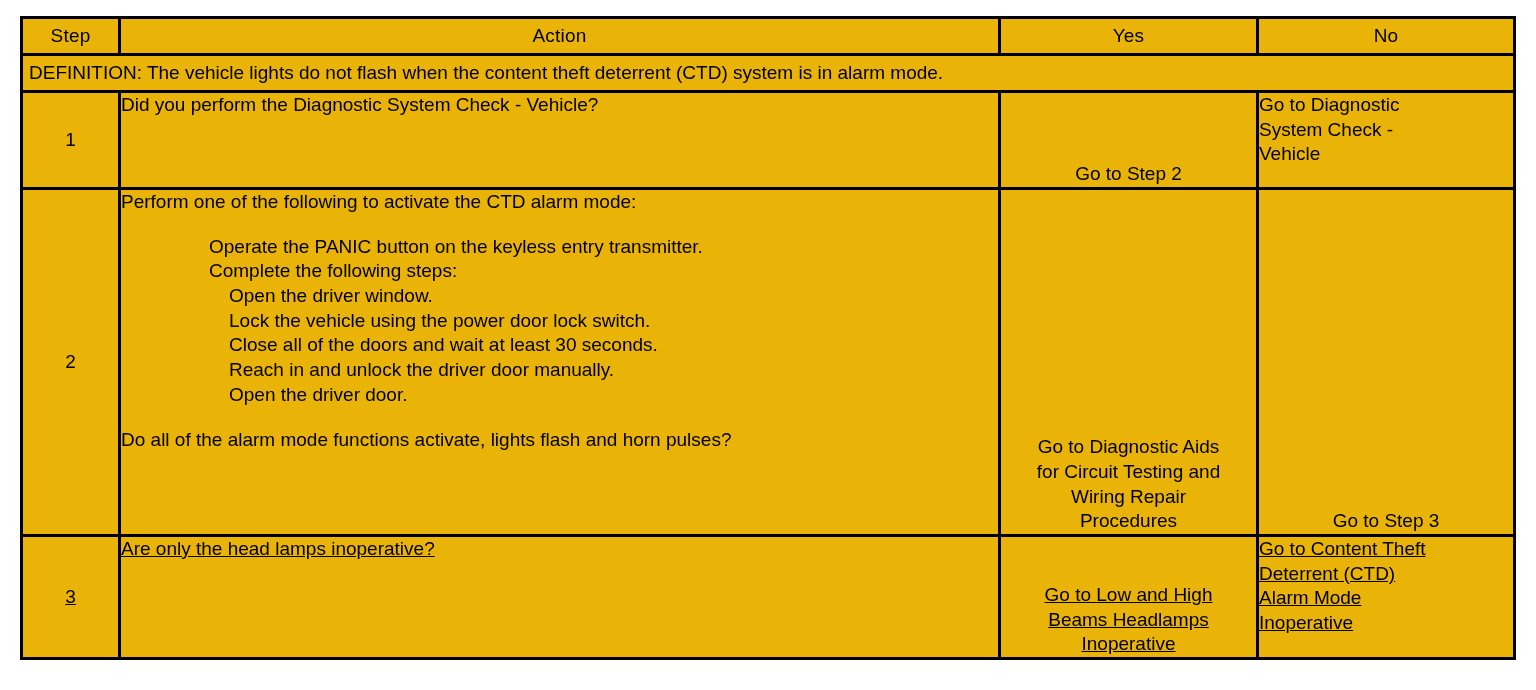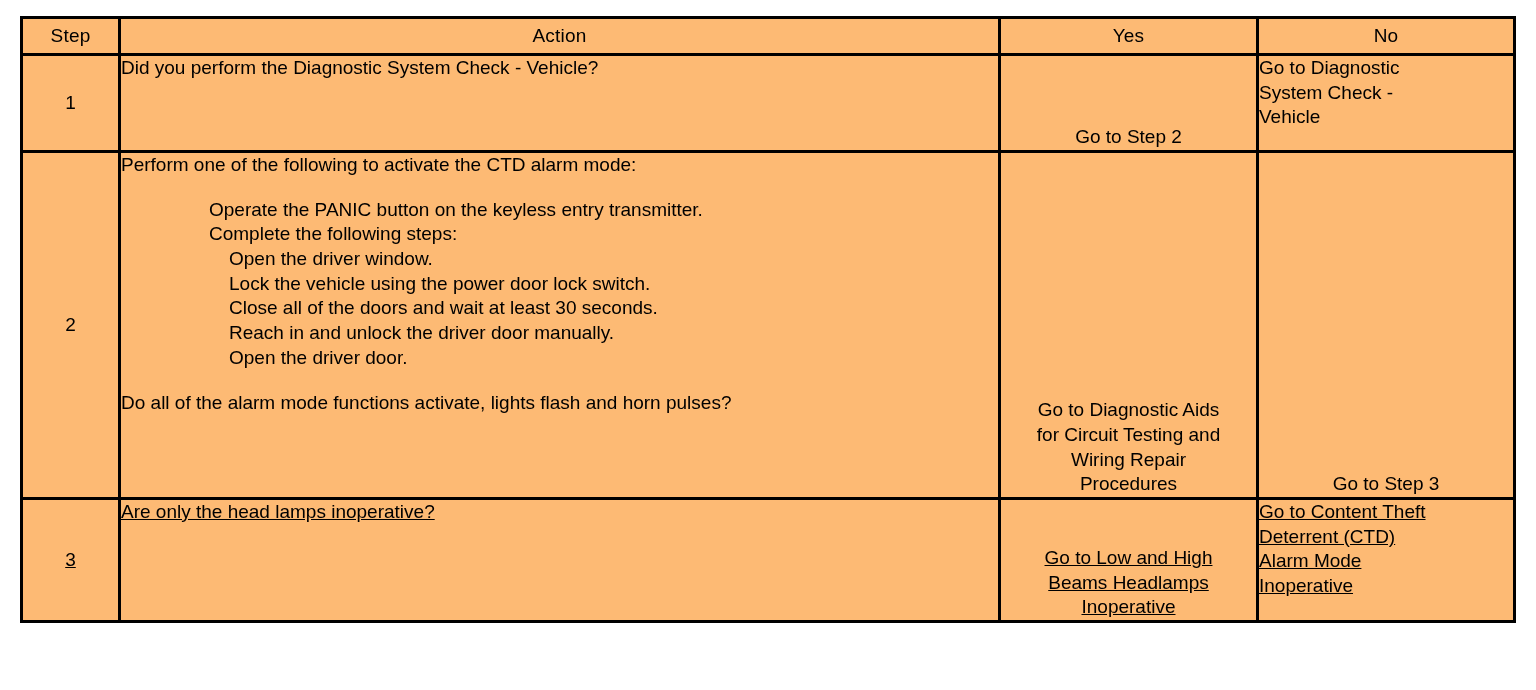--- a/index.html
+++ b/index.html
@@ -29,21 +29,21 @@
     width: 1495px;
     border-collapse: collapse;
     table-layout: fixed;
     background: #ffffff;
   }
 
   table.diag-table td,
   table.diag-table th {
     border: 3px solid #000000;
     padding: 0;
-    background: #fdba74;
+    background: #eab308;
     font-weight: normal;
     font-size: 19px;
     line-height: 1.30;
     color: #000000;
   }
 
   
   col.c-step   { width: 98px; }
   col.c-action { width: 880px; }
   col.c-yes    { width: 258px; }
@@ -131,20 +131,25 @@
     <thead>
       <tr class="hdr-row">
         <th>Step</th>
         <th>Action</th>
         <th>Yes</th>
         <th>No</th>
       </tr>
     </thead>
 
     <tbody id="tbody">
+      <tr class="def-row">
+        <td colspan="4">
+          <div class="def-text">DEFINITION: The vehicle lights do not flash when the content theft deterrent (CTD) system is in alarm mode.</div>
+        </td>
+      </tr>
 
     <tr class="row-1">
           <td class="step-cell">1</td>
           <td class="action-cell">
             <div class="line">Did you perform the Diagnostic System Check - Vehicle?</div>
           </td>
           <td class="yn-cell yn-bottom-center">
             <div class="line">Go to Step 2</div>
           </td>
           <td class="yn-cell yn-top-left">

